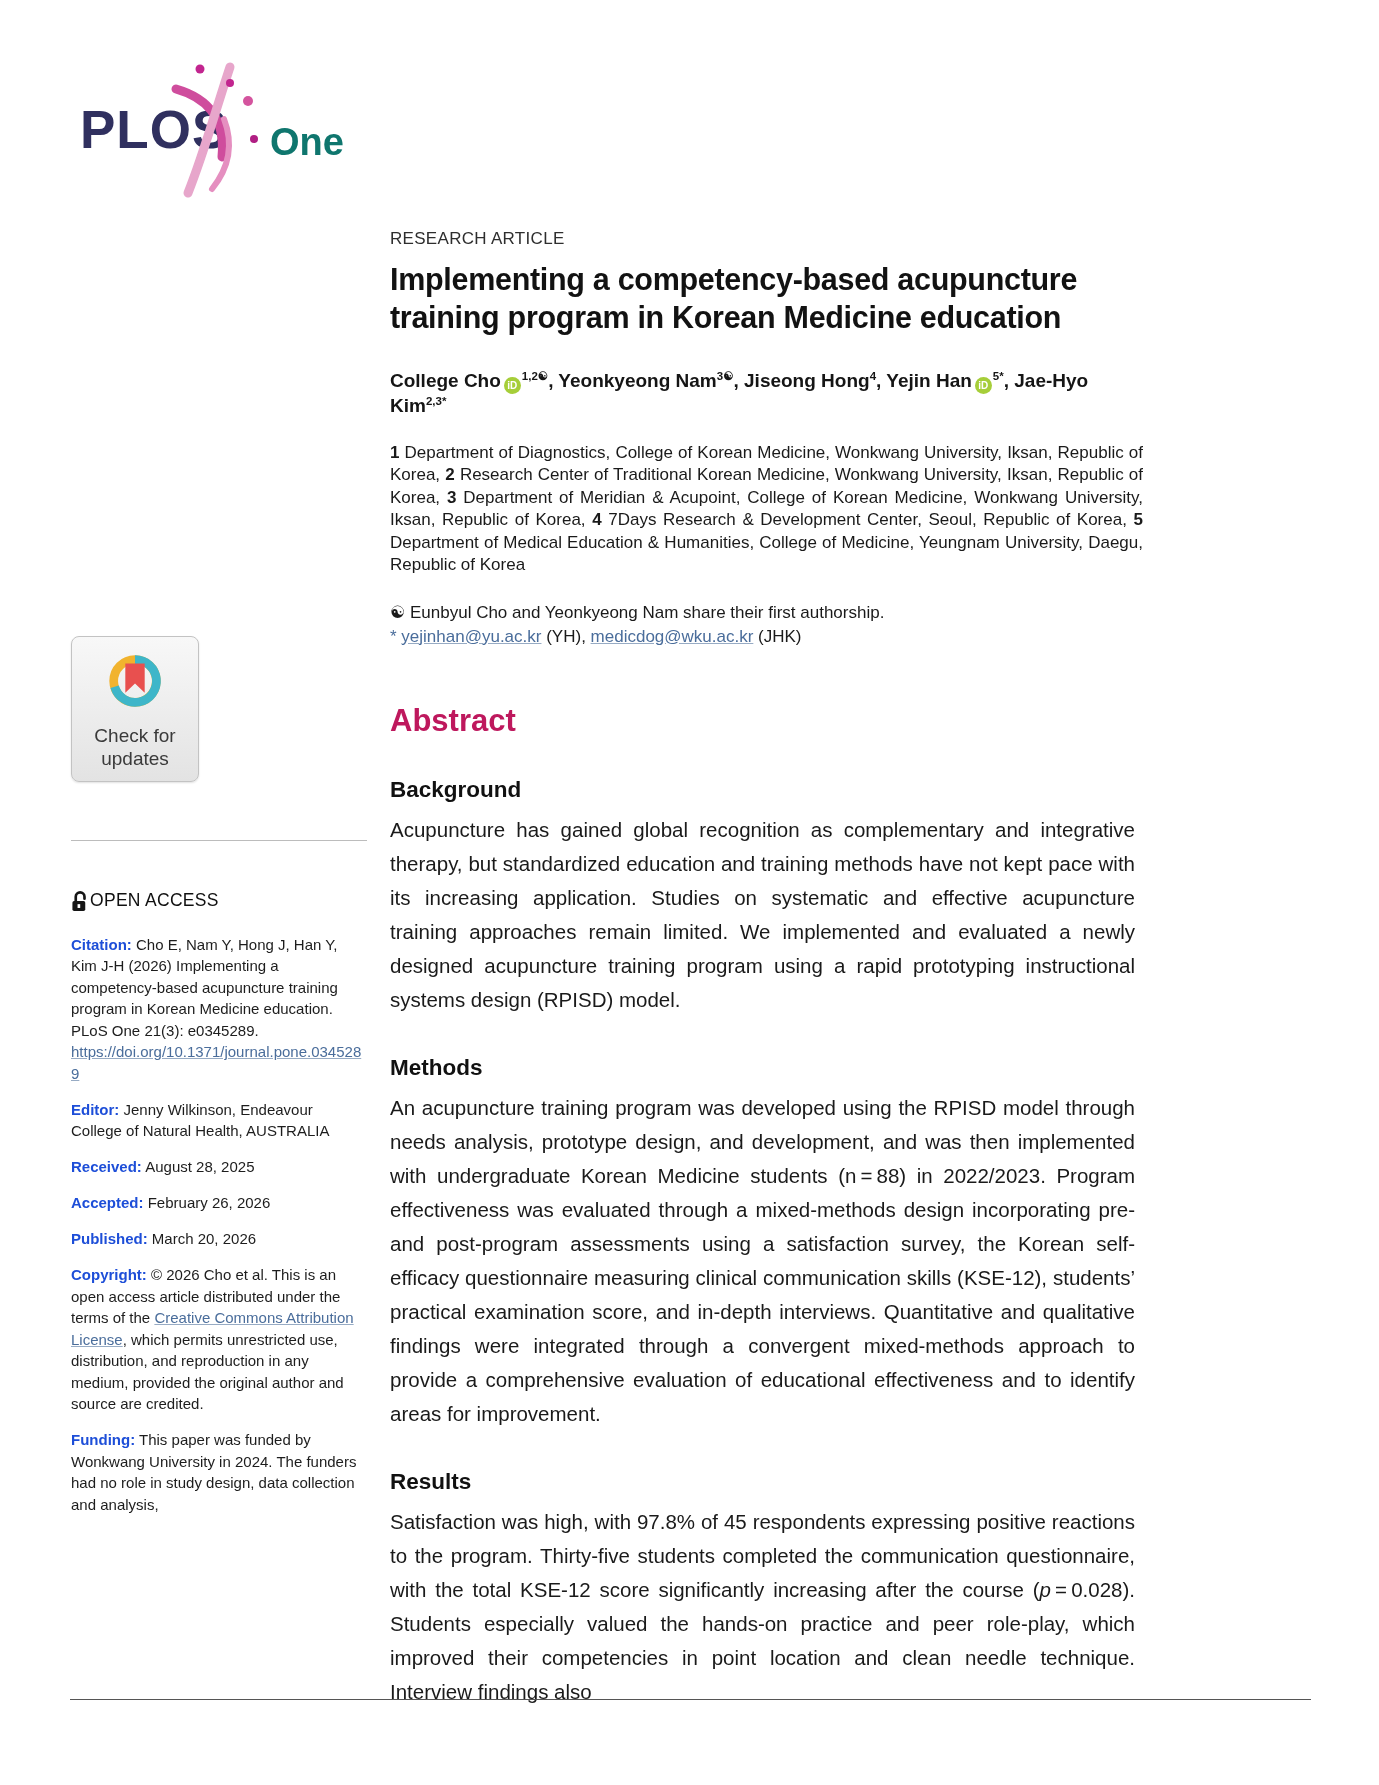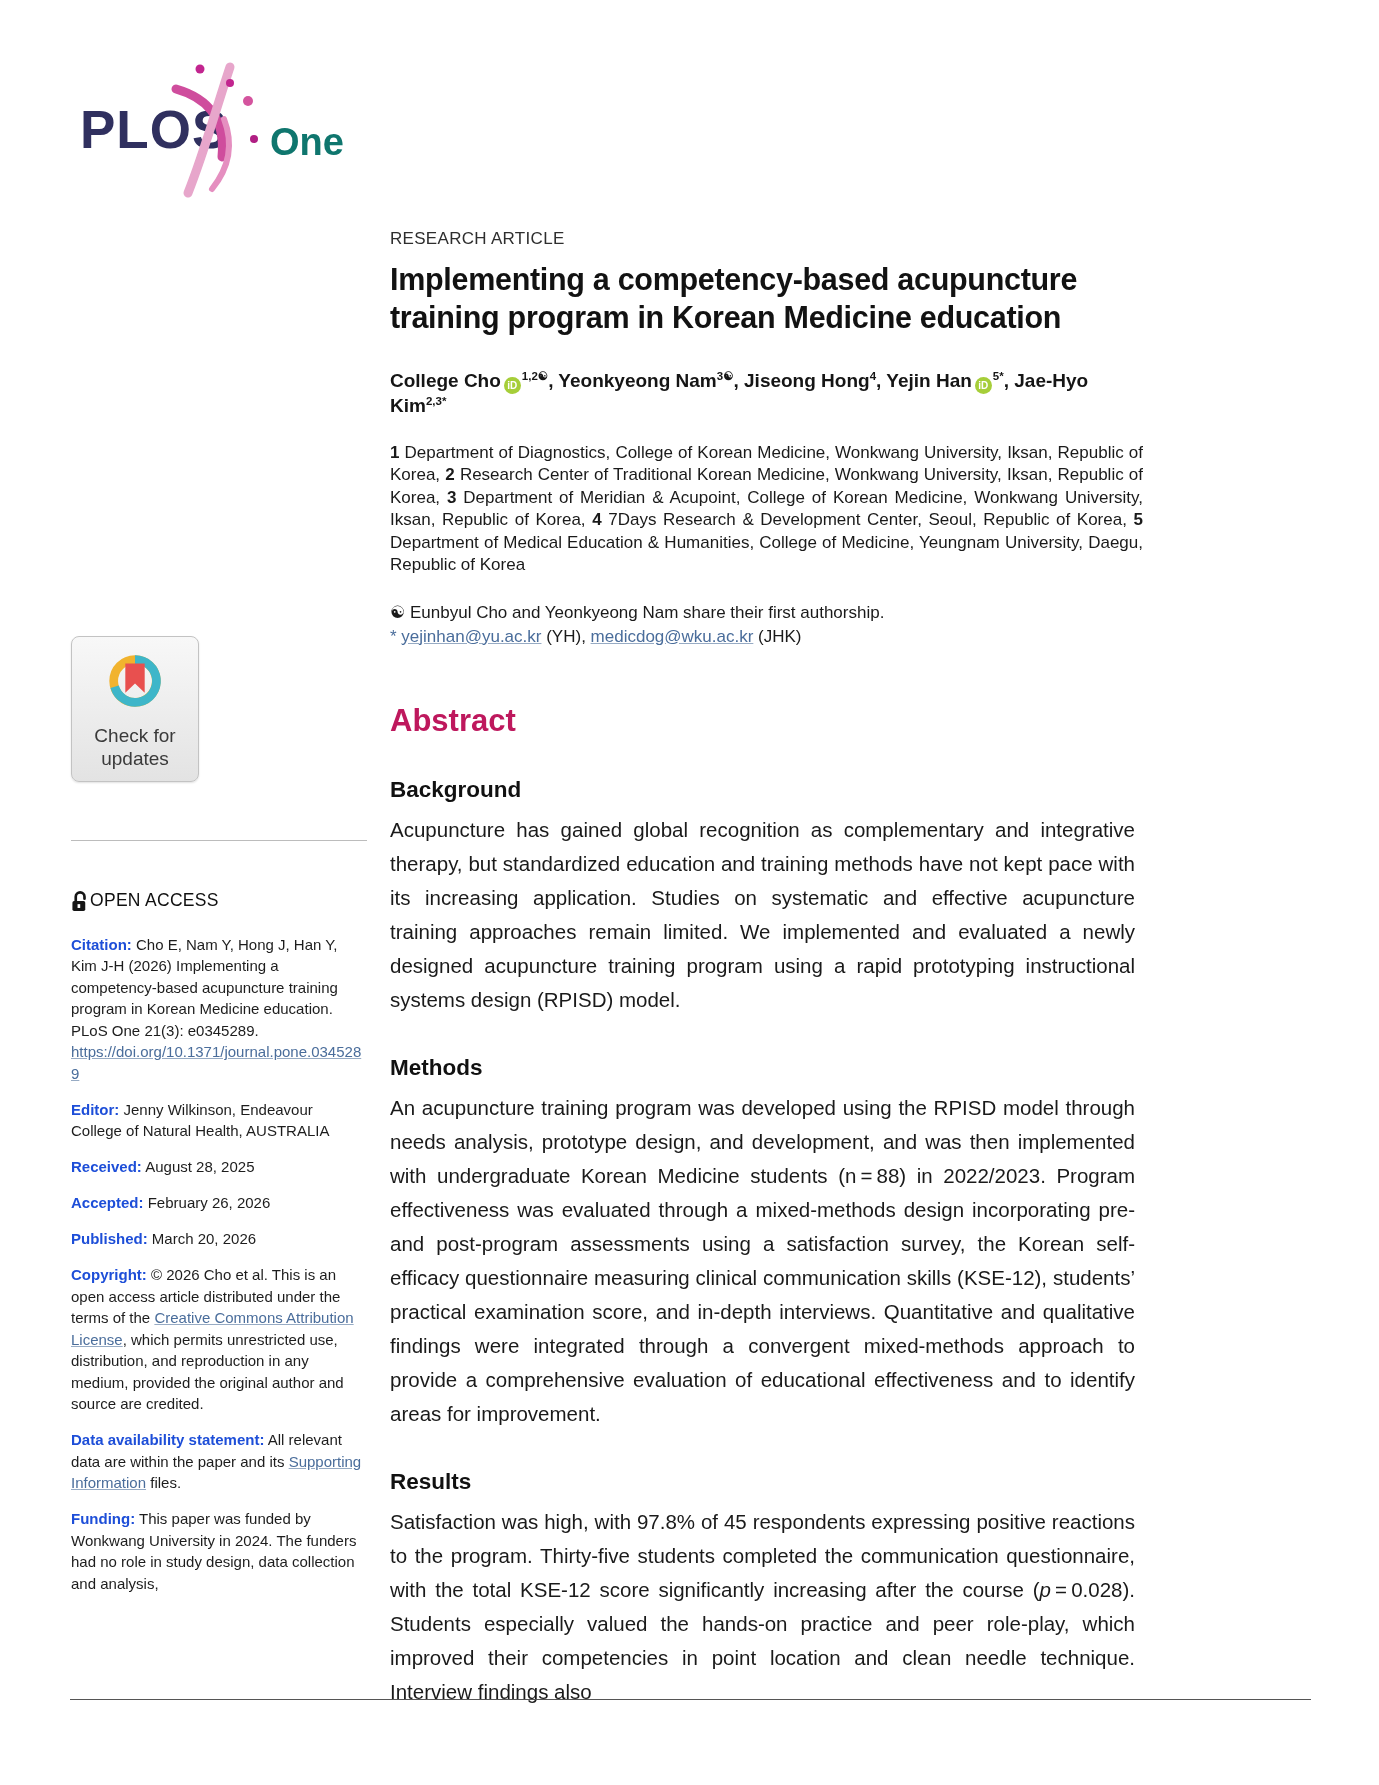--- a/index.html
+++ b/index.html
@@ -101,21 +101,20 @@
     <p class="sb-block"><b>Editor:</b><span> Jenny Wilkinson, Endeavour College of Natural Health, AUSTRALIA</span></p>
 
     <p class="sb-block"><b>Received:</b><span> August 28, 2025</span></p>
 
     <p class="sb-block"><b>Accepted:</b><span> February 26, 2026</span></p>
 
     <p class="sb-block"><b>Published:</b><span> March 20, 2026</span></p>
 
     <p class="sb-block"><b>Copyright:</b><span> © 2026 Cho et al. This is an open access article distributed under the terms of the </span><a class="lnk">Creative Commons Attribution License</a><span>, which permits unrestricted use, distribution, and reproduction in any medium, provided the original author and source are credited.</span></p>
 
-    <p class="sb-block"><b>Data availability statement:</b><span> All relevant data are within the paper and its </span><a class="lnk">Supporting Information</a><span> files.</span></p>
 
     <p class="sb-block"><b>Funding:</b><span> This paper was funded by Wonkwang University in 2024. The funders had no role in study design, data collection and analysis,</span></p>
 
   </div>
 
   <div class="main">
 
     <p class="kicker">RESEARCH ARTICLE</p>
 
     <h1 class="title">Implementing a competency-based acupuncture training program in Korean Medicine education</h1>

